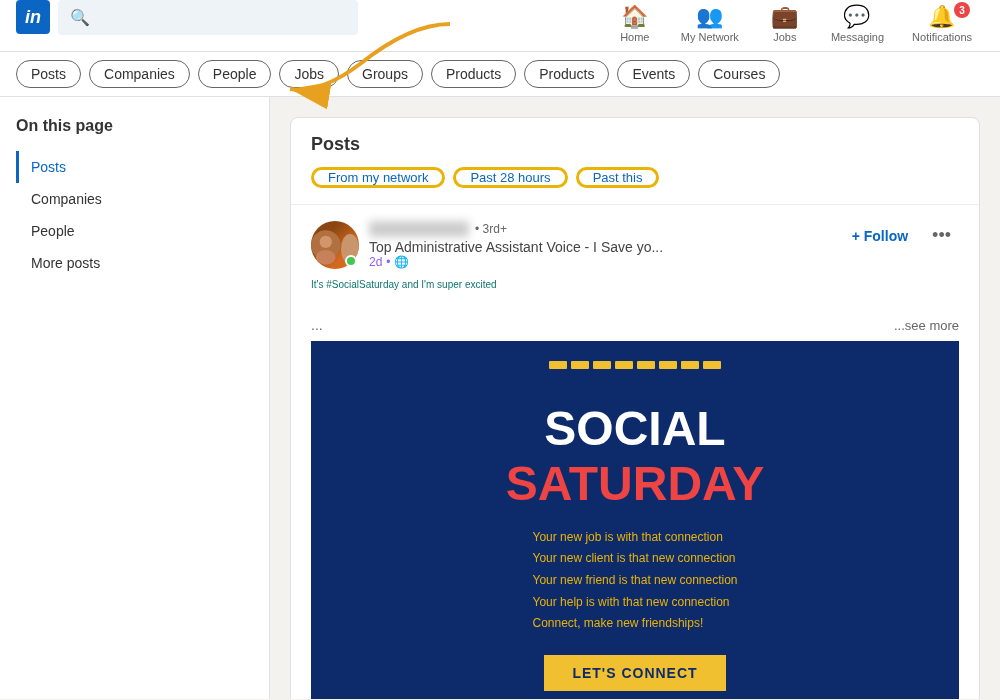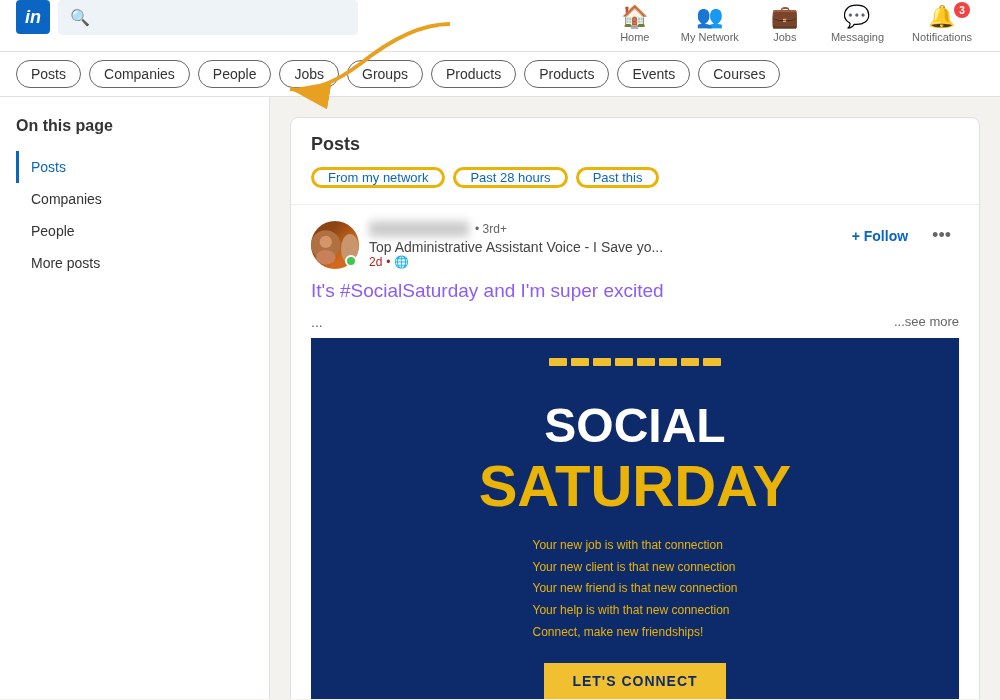--- a/index.html
+++ b/index.html
@@ -159,55 +159,55 @@
       margin-top: 8px;
     }
     #online-dot {
       position: absolute; bottom: 2px; right: 2px;
       width: 12px; height: 12px; border-radius: 50%;
       background: #44c552; border: 2px solid #fff;
     }
     #author-info { display: flex; flex-direction: column; }
     #author-degree { font-size: 12px; color: #666; }
     #author-title { font-size: 14px; color: #444; margin-top: 2px; }
-    #post-meta { font-size: 12px; color: #b91c1c; display: flex; align-items: center; gap: 4px; }
+    #post-meta { font-size: 12px; color: #8b5cf6; display: flex; align-items: center; gap: 4px; }
     #follow-btn {
       display: flex; align-items: center; gap: 4px;
       color: #0a66c2; font-size: 14px; font-weight: 600;
       cursor: pointer; border: none; background: none;
       padding: 4px 8px;
     }
     #more-btn {
       color: #666; font-size: 18px; cursor: pointer;
       padding: 4px 8px; border: none; background: none;
       border-radius: 50%;
     }
     #post-actions { display: flex; align-items: center; gap: 8px; }
-    #post-content-text { font-size: 19px; color: #8b5cf6; line-height: 1.5; margin-bottom: 8px; }
+    #post-content-text { font-size: 10px; color: #0f766e; line-height: 1.5; margin-bottom: 25px; }
     #post-ellipsis { color: #666; font-size: 14px; }
     #see-more { float: right; color: #666; font-size: 13px; cursor: pointer; text-align: center; }
 
     
     #social-sat-img {
       width: 100%;
       background: #0d2b6b;
       min-height: 300px;
       display: flex; flex-direction: column;
       align-items: center; justify-content: center;
       padding: 30px 20px;
       position: relative;
       overflow: hidden;
     }
     #stripe-top {
       position: absolute; top: 20px; left: 50%; transform: translateX(-50%);
       display: flex; gap: 4px;
     }
     .stripe { width: 18px; height: 8px; background: #f0c030; border-radius: 1px; }
     #social-text { color: #fff; font-size: 48px; font-weight: 900; text-align: center; line-height: 1.1; margin-top: 32px; }
-    #saturday-text { color: #eab308; font-size: 58px; font-weight: 900; text-align: center; }
+    #saturday-text { color: #ef4444; font-size: 48px; font-weight: 900; text-align: center; }
     #subtext { color: #eab308; font-size: 12px; text-align: left; margin-top: 16px; line-height: 1.8; }
     #lets-connect-btn {
       margin-top: 20px;
       background: #f0c030; color: #0d2b6b;
       padding: 10px 28px; border: none;
       font-weight: 900; font-size: 14px; cursor: pointer;
       letter-spacing: 1px;
     }
 
     

